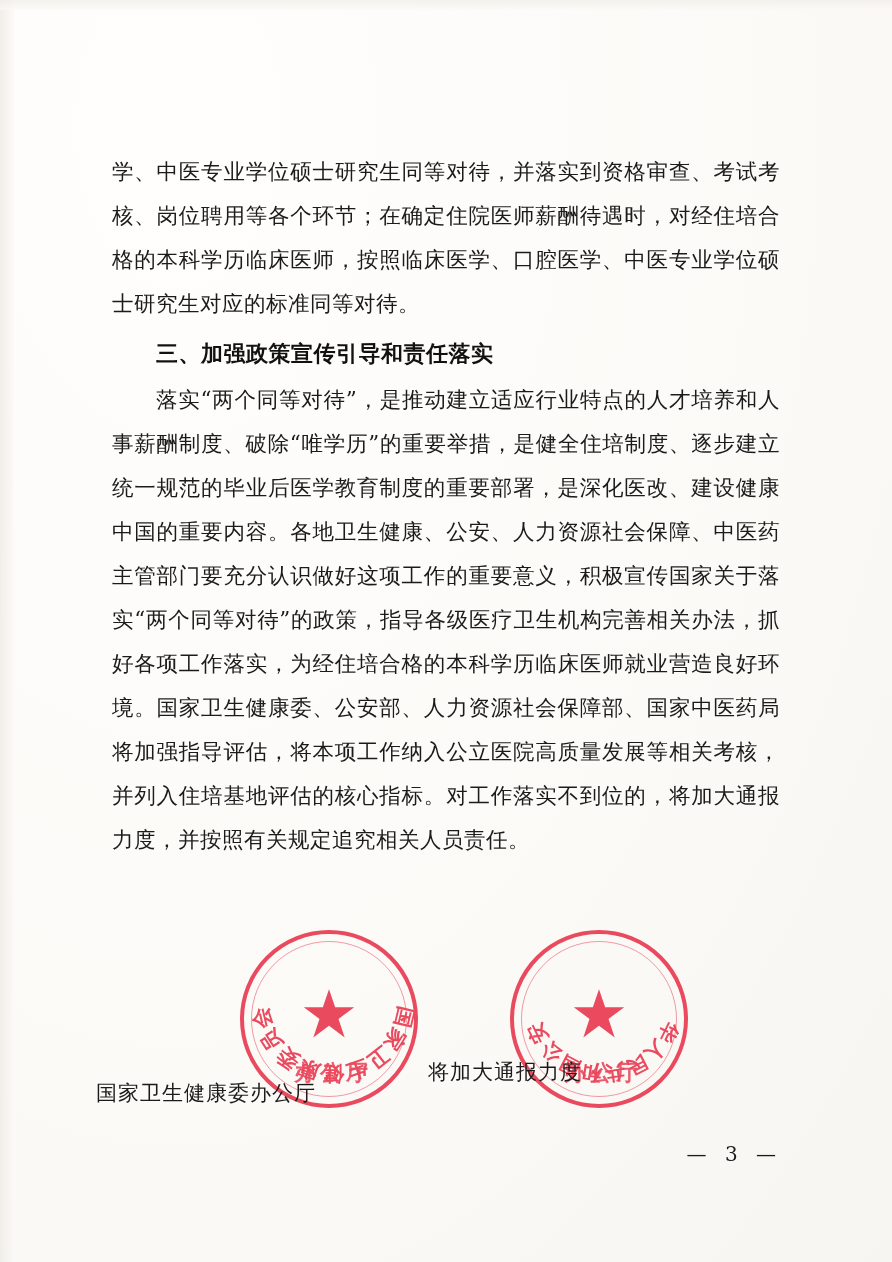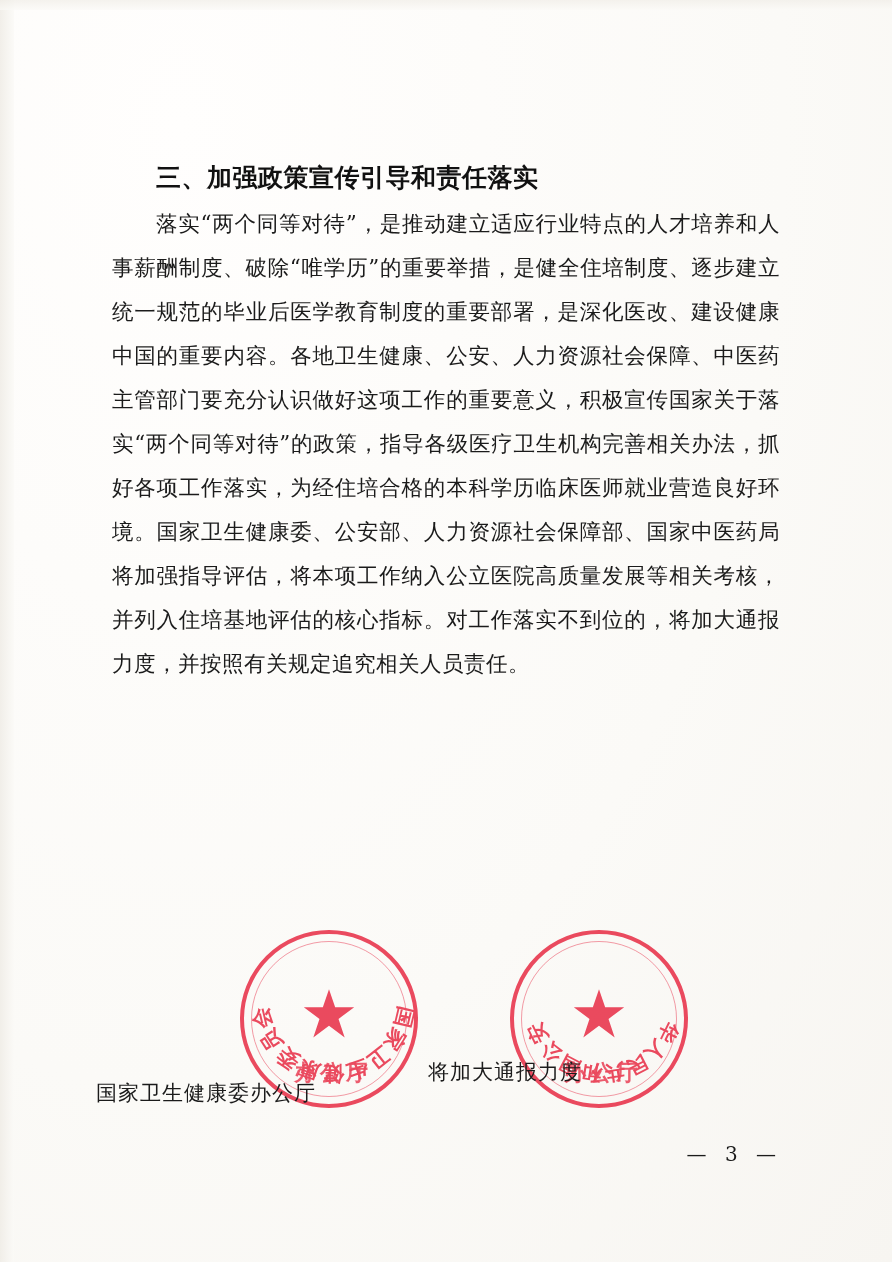--- a/index.html
+++ b/index.html
@@ -50,21 +50,21 @@
     color: #1b1b1b;
     letter-spacing: 0.5px;
     text-align: justify;
     text-justify: inter-character;
     margin: 0 0 0 0;
   }
   .para.indent {
     text-indent: 44px;
   }
   .heading {
-    font-size: 25px;
+    font-size: 22px;
     line-height: 44px;
     font-weight: bold;
     color: #111;
     letter-spacing: 0.5px;
     text-indent: 44px;
     margin: 6px 0 2px 0;
     font-family: Liberation Serif, serif;
   }
 
   
@@ -153,20 +153,21 @@
   }
 </style>
 </head>
 <body>
 
 <div class="page">
   <div class="page-edge-left"></div>
   <div class="page-edge-top"></div>
 
   <div class="content">
+    <p class="para">学、中医专业学位硕士研究生同等对待，并落实到资格审查、考试考核、岗位聘用等各个环节；在确定住院医师薪酬待遇时，对经住培合格的本科学历临床医师，按照临床医学、口腔医学、中医专业学位硕士研究生对应的标准同等对待。</p>
     <h2 class="heading">三、加强政策宣传引导和责任落实</h2>
     <p class="para indent">落实“两个同等对待”，是推动建立适应行业特点的人才培养和人事薪酬制度、破除“唯学历”的重要举措，是健全住培制度、逐步建立统一规范的毕业后医学教育制度的重要部署，是深化医改、建设健康中国的重要内容。各地卫生健康、公安、人力资源社会保障、中医药主管部门要充分认识做好这项工作的重要意义，积极宣传国家关于落实“两个同等对待”的政策，指导各级医疗卫生机构完善相关办法，抓好各项工作落实，为经住培合格的本科学历临床医师就业营造良好环境。国家卫生健康委、公安部、人力资源社会保障部、国家中医药局将加强指导评估，将本项工作纳入公立医院高质量发展等相关考核，并列入住培基地评估的核心指标。对工作落实不到位的，将加大通报力度，并按照有关规定追究相关人员责任。</p>
   </div>
 
   <div class="seals">
 
     <div class="seal seal1">
       <div class="seal-inner"></div>
       <div class="seal-arc-text">
         <svg viewBox="0 0 178 178">

